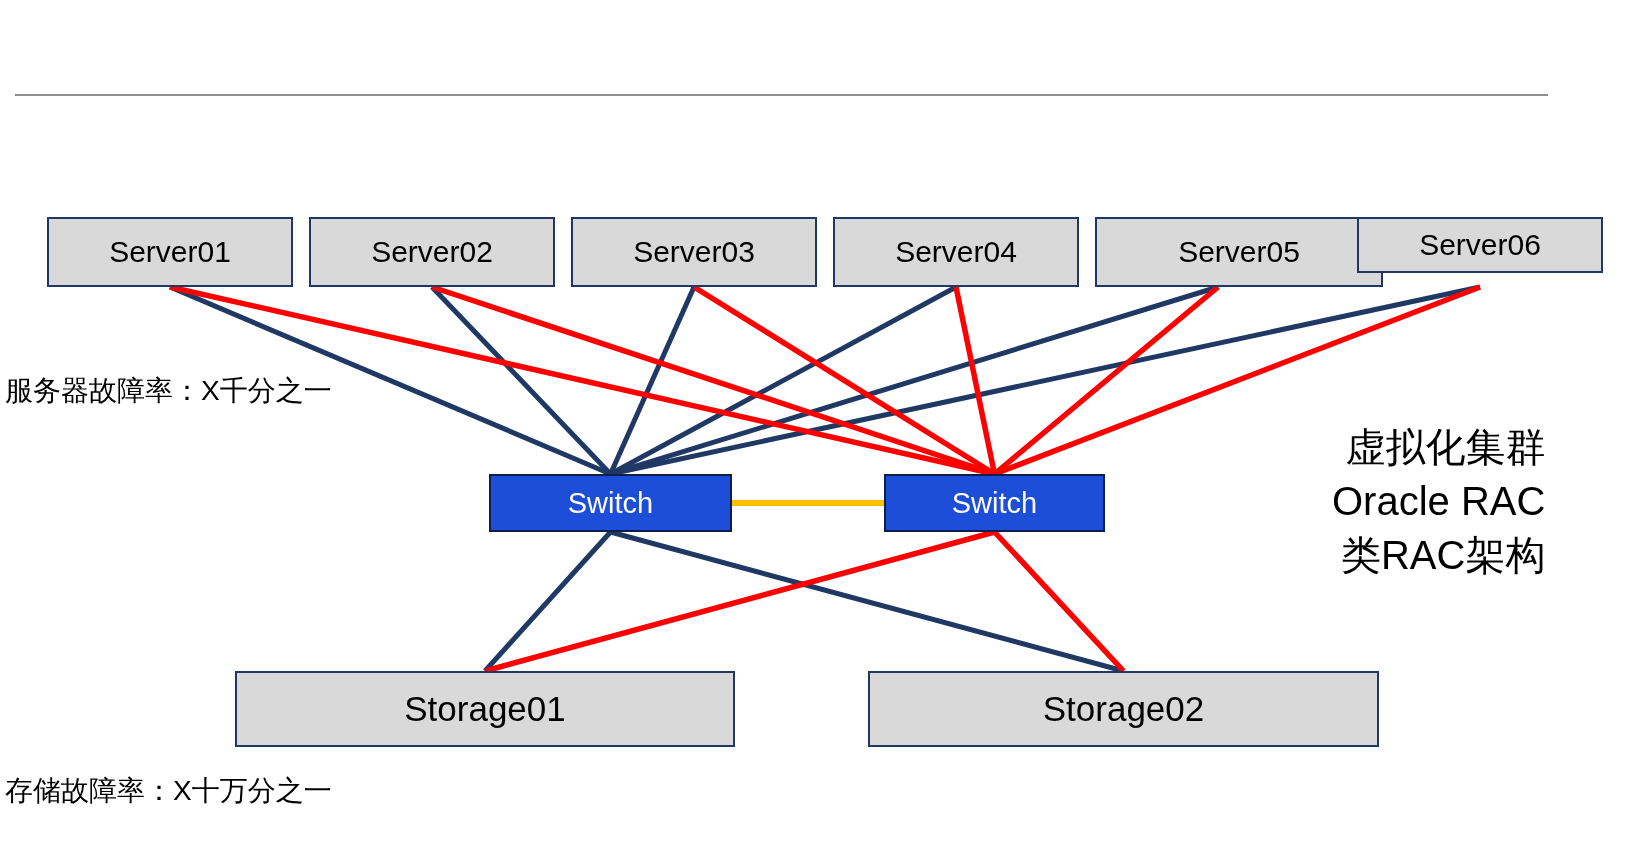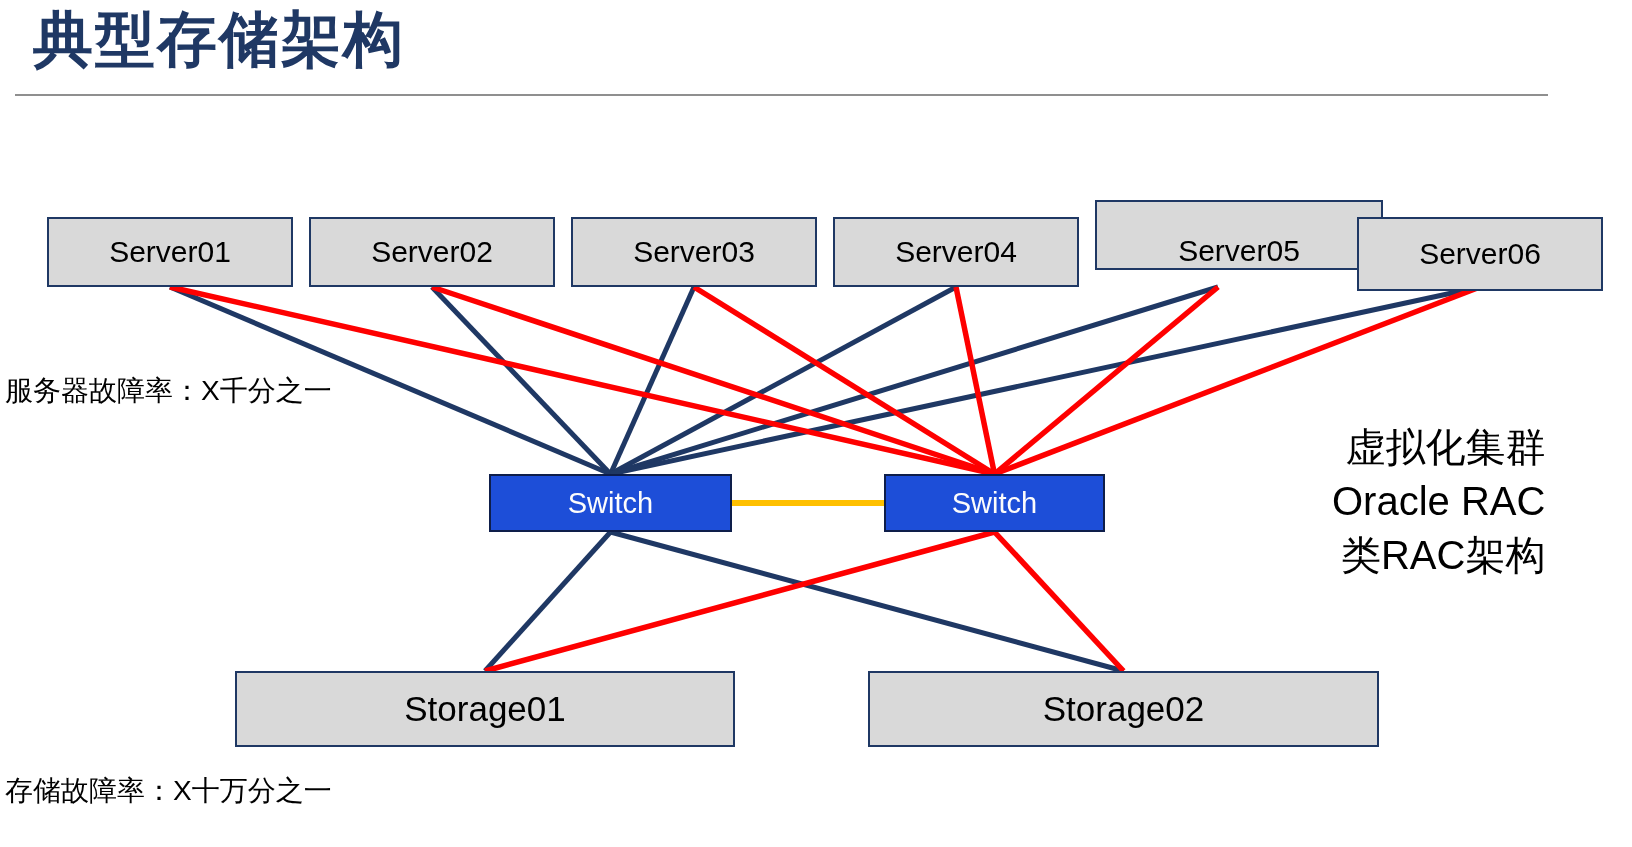--- a/index.html
+++ b/index.html
@@ -59,22 +59,22 @@
   .storage {
     background: #D9D9D9;
     border: 2px solid #1F3864;
     color: #000000;
     font-size: 35px;
   }
   #server01 { left: 47px;   top: 217px; width: 246px; height: 70px; }
   #server02 { left: 309px;  top: 217px; width: 246px; height: 70px; }
   #server03 { left: 571px;  top: 217px; width: 246px; height: 70px; }
   #server04 { left: 833px;  top: 217px; width: 246px; height: 70px; }
-  #server05 { left: 1095px; top: 200px; width: 288px; height: 70px; align-items: flex-end; }
-  #server06 { left: 1357px; top: 217px; width: 246px; height: 74px; }
+  #server05 { left: 1095px; top: 217px; width: 288px; height: 70px; }
+  #server06 { left: 1357px; top: 217px; width: 246px; height: 56px; }
   #switch-left  { left: 489px; top: 474px; width: 243px; height: 58px; }
   #switch-right { left: 884px; top: 474px; width: 221px; height: 58px; }
   #storage01 { left: 235px; top: 671px; width: 500px; height: 76px; }
   #storage02 { left: 868px; top: 671px; width: 511px; height: 76px; }
   .rate-label {
     position: absolute;
     color: #000000;
     font-size: 28px;
     white-space: nowrap;
   }
@@ -89,21 +89,20 @@
     line-height: 54px;
     white-space: nowrap;
     text-align: right;
   }
 </style>
 </head>
 <body>
 
 <div class="stage">
 
-  <h1 class="page-title">典型存储架构</h1>
   <div class="divider"></div>
 
   <svg id="edges" viewBox="0 0 1632 847" xmlns="http://www.w3.org/2000/svg">
       <line x1="170" y1="287" x2="610.5" y2="474" stroke="#1F3864" stroke-width="5"></line>
       <line x1="432" y1="287" x2="610.5" y2="474" stroke="#1F3864" stroke-width="5"></line>
       <line x1="694" y1="287" x2="610.5" y2="474" stroke="#1F3864" stroke-width="5"></line>
       <line x1="956" y1="287" x2="610.5" y2="474" stroke="#1F3864" stroke-width="5"></line>
       <line x1="1218" y1="287" x2="610.5" y2="474" stroke="#1F3864" stroke-width="5"></line>
       <line x1="1480" y1="287" x2="610.5" y2="474" stroke="#1F3864" stroke-width="5"></line>
       <line x1="610.5" y1="532" x2="485" y2="671" stroke="#1F3864" stroke-width="5"></line>

